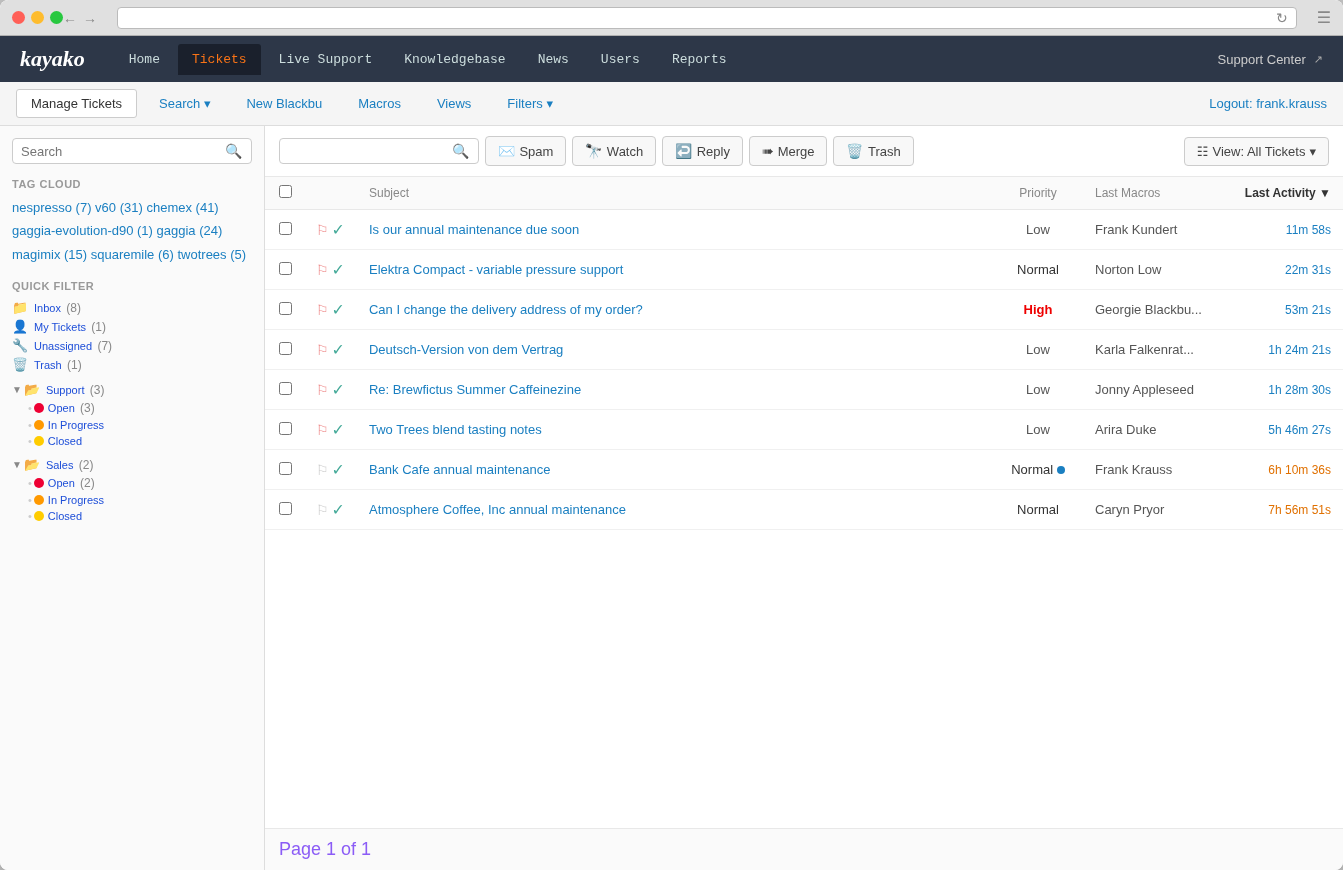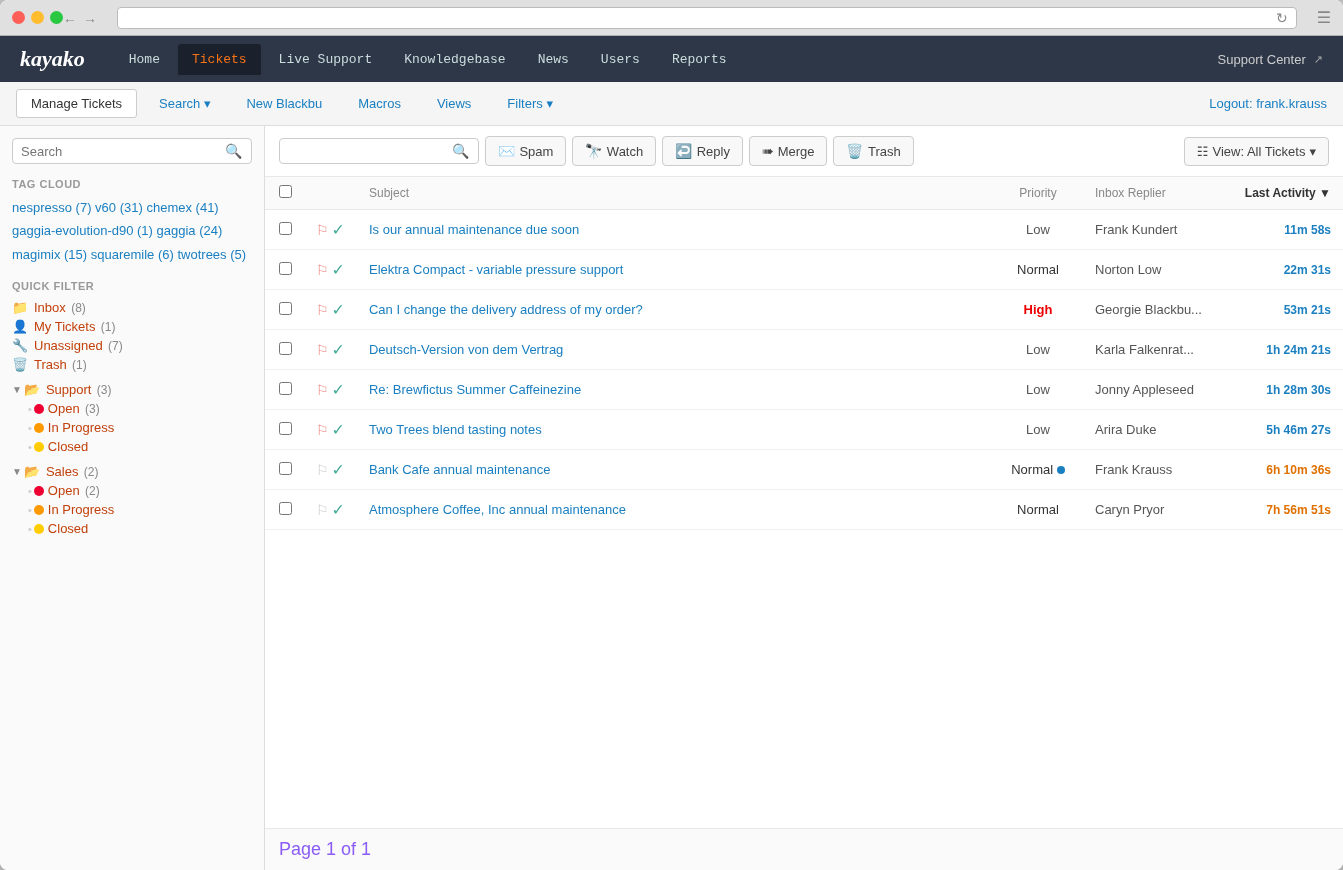--- a/index.html
+++ b/index.html
@@ -47,21 +47,21 @@
     .sidebar-search input { border: none; outline: none; font-size: 13px; color: #555; flex: 1; background: transparent; }
     .search-icon-sm { color: #999; font-size: 14px; }
     
     .section-title { font-size: 11px; font-weight: bold; color: #999; text-transform: uppercase; letter-spacing: 0.5px; margin: 10px 0 6px; }
     .tag-cloud { margin-bottom: 14px; line-height: 1.8; }
     .tag-link { color: #1a7fc1; cursor: pointer; }
 
     .filter-tree { margin-bottom: 6px; }
     .filter-item { display: flex; align-items: center; padding: 2px 0; cursor: pointer; }
     .filter-icon { width: 18px; margin-right: 4px; font-size: 13px; }
-    .filter-label { color: #c2410c; font-size: 13px; }
+    .filter-label { color: #1d4ed8; font-size: 11px; }
     .filter-count { color: #888; font-size: 12px; margin-left: 2px; }
     .filter-indent1 { padding-left: 16px; }
     .collapse-btn { color: #888; font-size: 10px; margin-right: 2px; cursor: pointer; }
     .status-dot { width: 10px; height: 10px; border-radius: 50%; display: inline-block; margin-right: 4px; flex-shrink: 0; }
     .dot-red { background: #e03; }
     .dot-orange { background: #f90; }
     .dot-yellow { background: #fc0; }
     .tree-line { color: #ccc; margin-right: 2px; font-size: 11px; }
 
     
@@ -79,21 +79,21 @@
     thead th { padding: 8px 12px; text-align: left; color: #888; font-weight: normal; font-size: 12px; border-bottom: 1px solid #e8e8e8; background: #fafafa; }
     thead th.sortable { cursor: pointer; }
     thead th.sort-active { color: #333; font-weight: bold; }
     tbody tr { border-bottom: 1px solid #f0f0f0; }
     td { padding: 10px 12px; vertical-align: middle; }
     .td-check { width: 30px; }
     .td-icons { width: 50px; }
     .td-subject { }
     .td-priority { width: 90px; text-align: center; }
     .td-replier { width: 140px; }
-    .td-activity { width: 120px; text-align: right; font-weight: bold; }
+    .td-activity { width: 120px; text-align: right; }
 
     .ticket-subject { color: #1a7fc1; cursor: pointer; font-size: 13px; }
     .priority-low { color: #555; }
     .priority-normal { color: #333; font-weight: 500; }
     .priority-high { color: #e00; font-weight: bold; }
     .activity-time { color: #1a7fc1; font-size: 12px; }
     .activity-time.orange { color: #e07000; }
     .replier-name { color: #555; font-size: 13px; }
 
     .row-icons { display: flex; gap: 3px; align-items: center; }
@@ -318,21 +318,21 @@
       <div class="ticket-table">
         <table>
           <thead>
             <tr>
               <th class="col-check">
                 <input type="checkbox" style="">
               </th>
               <th style="width:50px"></th>
               <th>Subject</th>
               <th class="td-priority">Priority</th>
-              <th class="td-replier">Inbox Replier</th>
+              <th class="td-replier">Last Macros</th>
               <th class="td-activity sort-active sortable">
                 <span>Last Activity</span>
                 <span> ▼</span>
               </th>
             </tr>
           </thead>
           <tbody id="ticket-tbody">
           <tr>
       <td class="col-check td-check">
         <input type="checkbox" style="">

